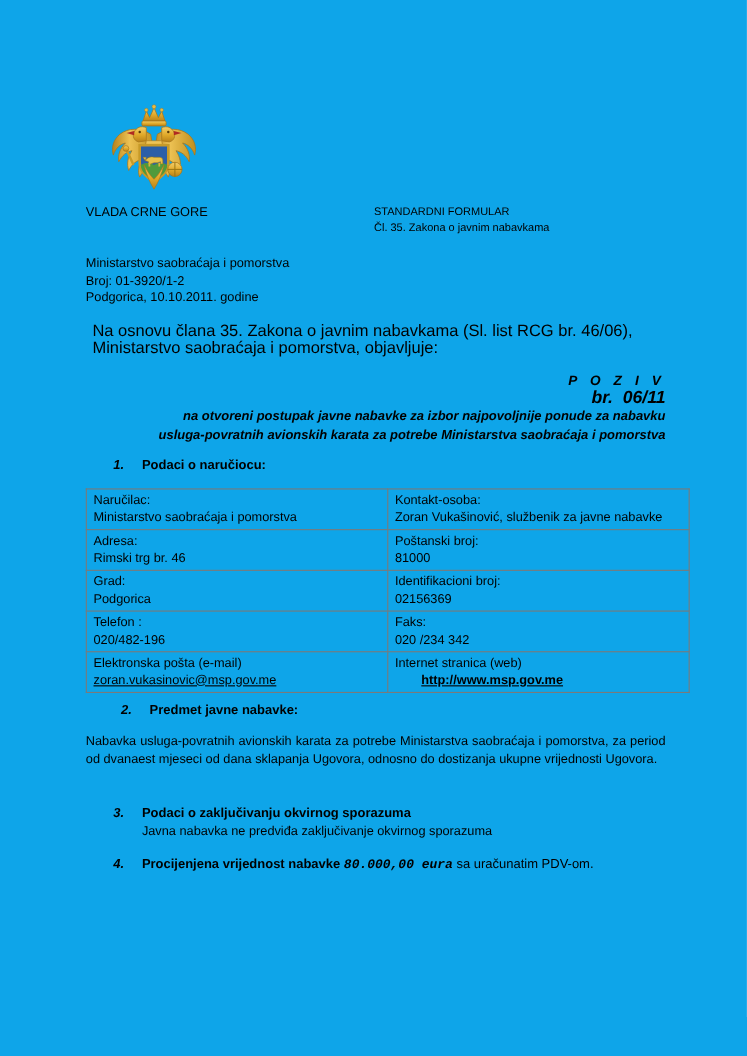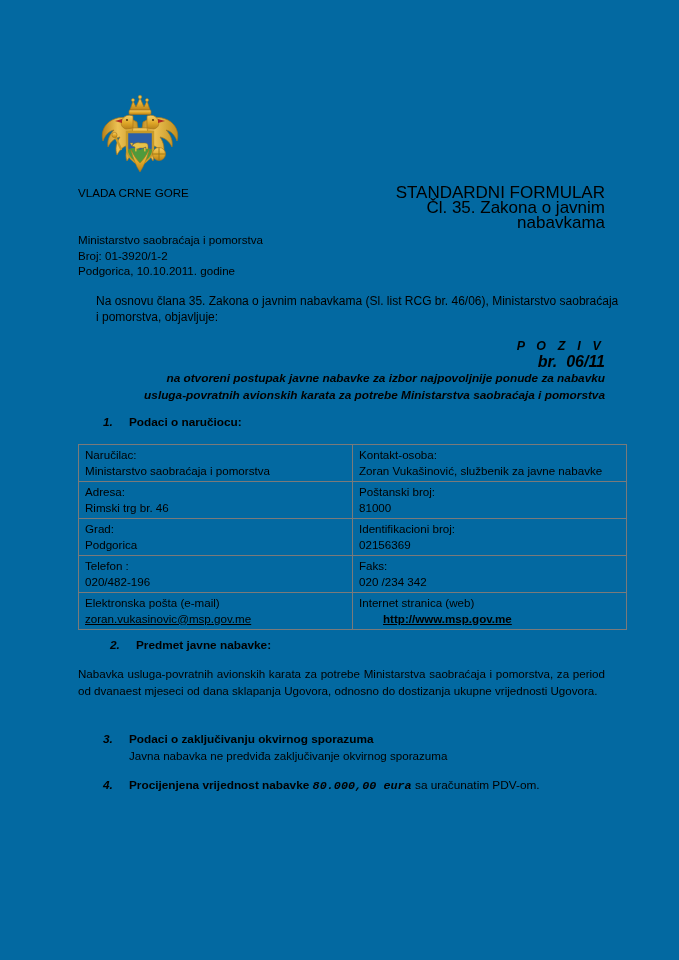--- a/index.html
+++ b/index.html
@@ -15,21 +15,21 @@
     font-family: "Liberation Sans", sans-serif;
     color: #000000;
     overflow: hidden;
   }
 
   .page {
     position: absolute;
     left: 0; top: 0;
     width: 679px;
     height: 960px;
-    background: #0369a1;
+    background: #0ea5e9;
   }
 
   
   .emblem-wrap {
     position: absolute;
     left: 97px;
     top: 86px;
     width: 86px;
     height: 92px;
   }
@@ -45,43 +45,43 @@
     align-items: flex-start;
   }
   .header-left {
     width: 262px;
     font-size: 11.6px;
     line-height: 15px;
     white-space: nowrap;
   }
   .header-right {
     width: 265px;
-    text-align: right;
-    font-size: 17px;
+    text-align: left;
+    font-size: 10px;
     line-height: 15px;
   }
 
   
   .sender-block {
     position: absolute;
     left: 78px;
     top: 232px;
     width: 400px;
     font-size: 11.6px;
     line-height: 15.5px;
   }
   .sender-block div { white-space: nowrap; }
 
   
   .intro {
     position: absolute;
-    left: 96px;
+    left: 84px;
     top: 293px;
     width: 527px;
-    font-size: 12px;
+    font-size: 15px;
     line-height: 16px;
   }
 
   
   .title-block {
     position: absolute;
     left: 78px;
     top: 338px;
     width: 527px;
     text-align: right;

